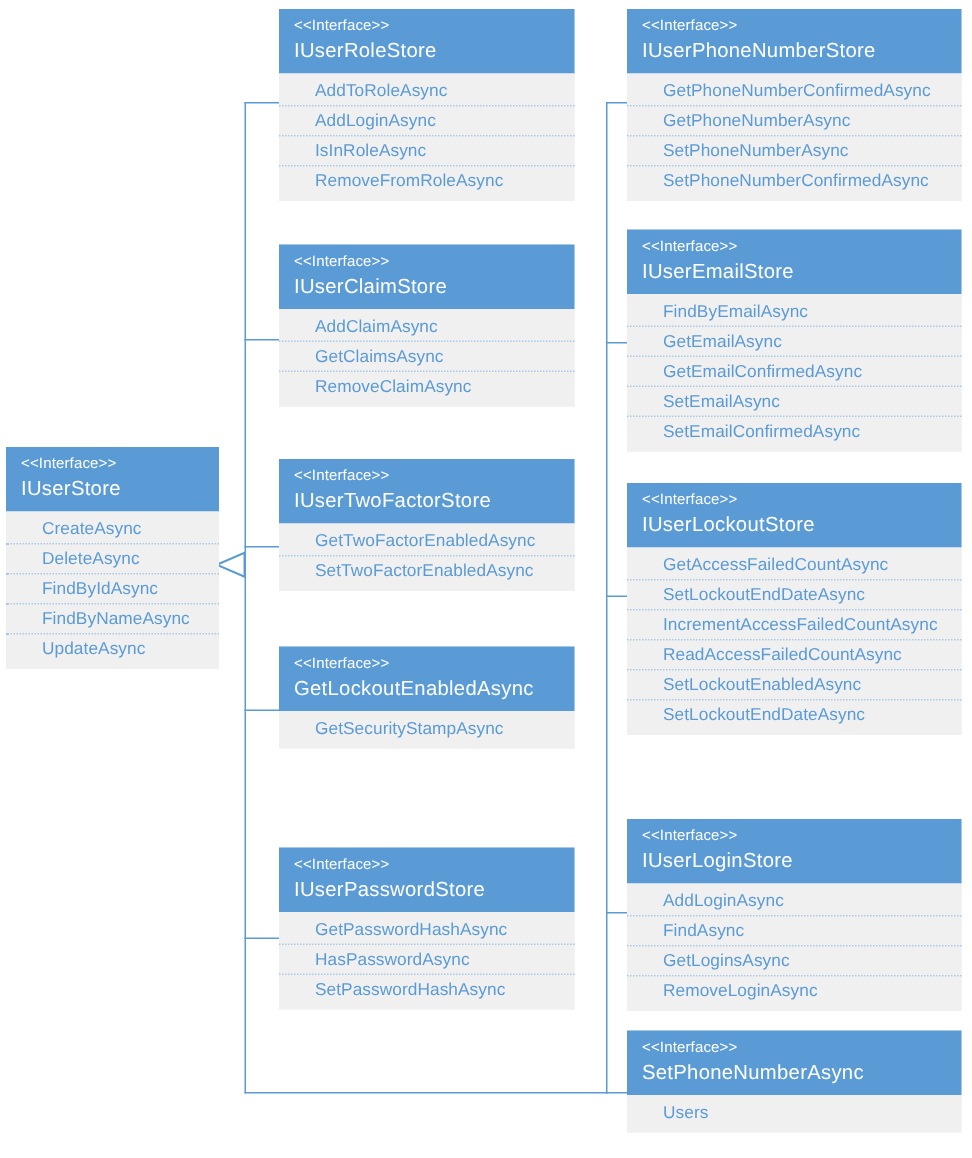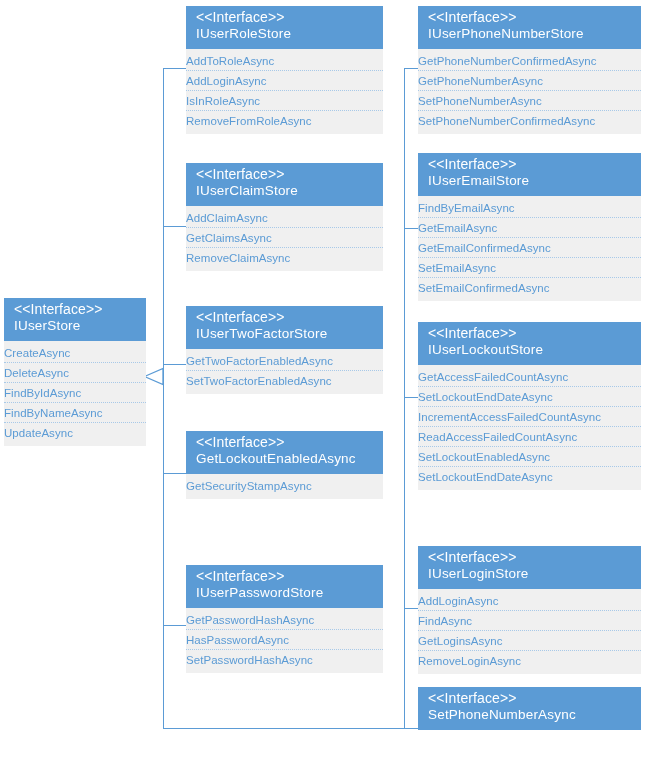--- a/index.html
+++ b/index.html
@@ -27,40 +27,41 @@
     background: #f0f0f0;
     z-index: 3;
   }
   .uml-header {
     background: #5b9bd5;
     color: #ffffff;
     padding: 5px 10px 6px 10px;
     box-sizing: border-box;
   }
   .uml-stereotype {
-    font-size: 14px;
+    font-size: 10px;
     line-height: 13px;
     letter-spacing: 0.1px;
     white-space: nowrap;
   }
   .uml-name {
     font-size: 13.5px;
     line-height: 19px;
     letter-spacing: 0.2px;
     white-space: nowrap;
   }
   .uml-members {
     background: #f0f0f0;
     padding: 2px 0 3px 0;
   }
   .uml-member {
     font-size: 11.5px;
     line-height: 20px;
     height: 20px;
     color: #5b9bd5;
+    padding-left: 24px;
     box-sizing: border-box;
     white-space: nowrap;
     border-bottom: 1px dotted #a8c9e8;
     letter-spacing: 0.05px;
   }
   .uml-member:last-child {
     border-bottom: none;
   }
 
   
@@ -231,15 +232,18 @@
       <div class="uml-member">GetLoginsAsync</div>
       <div class="uml-member">RemoveLoginAsync</div>
     </div>
   </div>
 
   <div class="uml-box" style="left:418px; top:687px; width:223px;">
     <div class="uml-header">
       <div class="uml-stereotype">&lt;&lt;Interface&gt;&gt;</div>
       <div class="uml-name">SetPhoneNumberAsync</div>
     </div>
+    <div class="uml-members">
+      <div class="uml-member">Users</div>
+    </div>
   </div>
 
 </div>
 
 </body></html>

